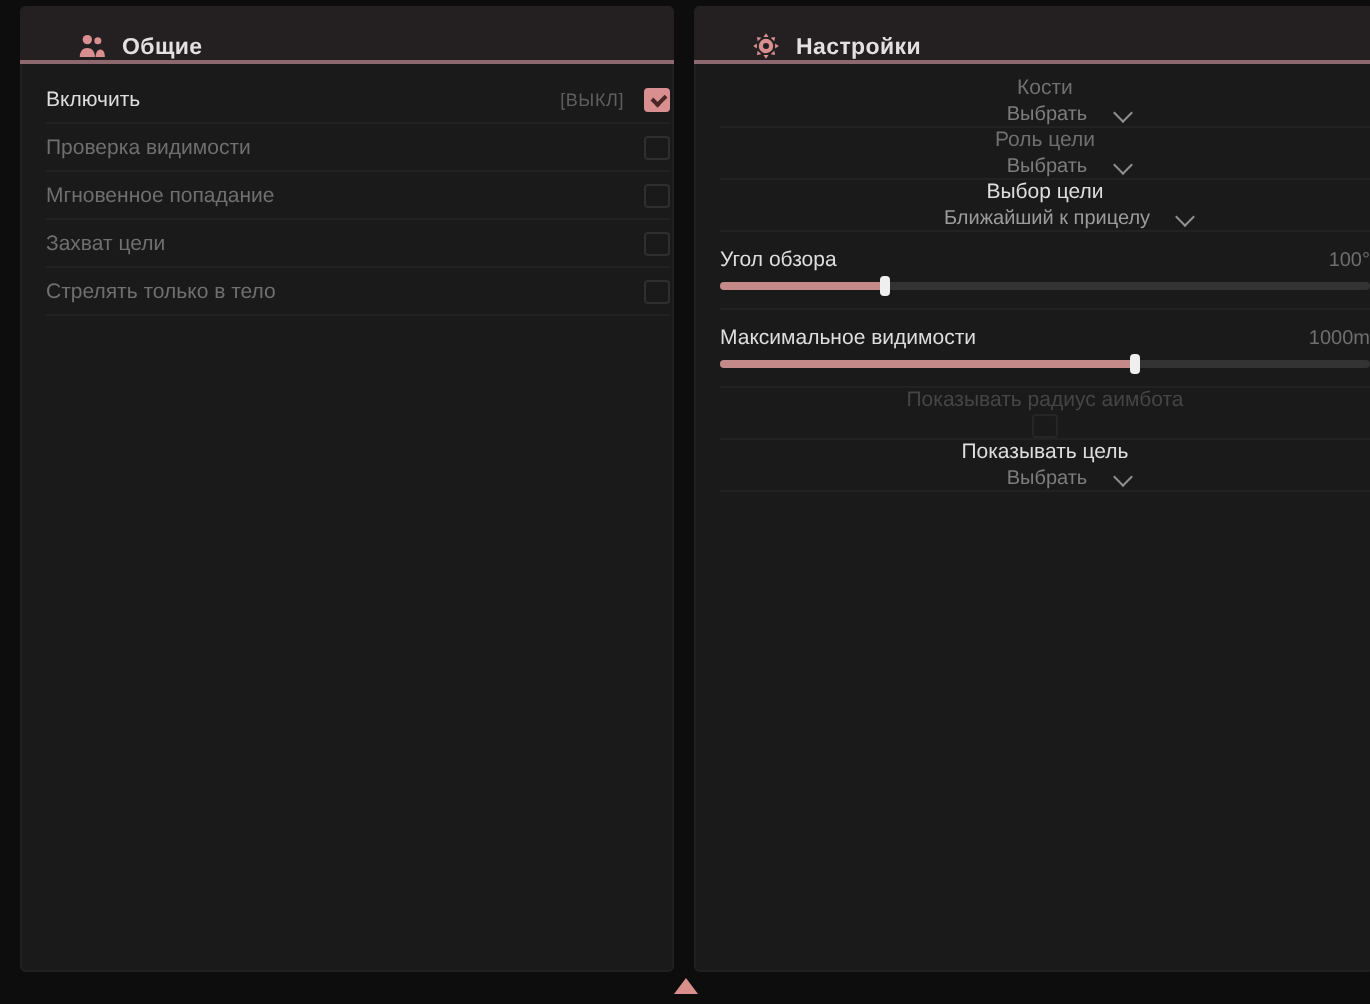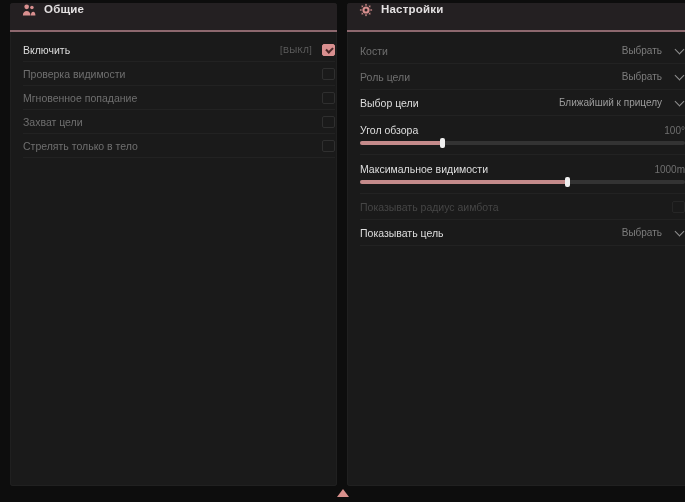--- a/index.html
+++ b/index.html
@@ -2,38 +2,38 @@
 <html><head>
 <meta charset="utf-8">
 <style>
   html,body{margin:0;padding:0;width:685px;height:502px;background:#0d0d0d;overflow:hidden;
     font-family:"Liberation Sans", sans-serif;}
   .panel{position:absolute;top:3px;height:483px;background:#1a1a1a;border-radius:3px;
     box-shadow:0 0 0 1px #202020 inset;}
   .panel.left{left:10px;width:327px;}
   .panel.right{left:347px;width:340px;}
   .panel-header{height:27px;background:#242022;border-radius:3px 3px 0 0;display:flex;
-    align-items:flex-start;gap:8px;padding:0 12px;border-bottom:2px solid #8d686e;}
+    align-items:flex-end;gap:8px;padding:0 29px;border-bottom:2px solid #8d686e;}
   .panel-title{color:#e3e0e1;font-size:11.5px;font-weight:bold;letter-spacing:.2px;}
   .panel-body{padding:6px 2px 0 13px;}
   .row{display:flex;align-items:center;justify-content:space-between;height:23px;
     border-bottom:1px solid #222222;}
   .row:last-child{border-bottom:1px solid #222222;}
   .lbl{font-size:10.5px;color:#6f6f6f;}
   .lbl.bright{color:#dedede;}
   .lbl.faint{color:#454545;}
   .right-side{display:flex;align-items:center;gap:10px;}
   .hotkey{font-size:9px;color:#5f5f5f;letter-spacing:.3px;}
   .checkbox{width:13px;height:12px;border-radius:2px;border:1px solid #2f2f2f;
     position:relative;box-sizing:border-box;background:transparent;}
   .checkbox.on{background:#d98f8f;border-color:#d98f8f;}
   .checkbox.on::after{content:"";position:absolute;left:2.5px;top:2.5px;width:5px;height:3px;
     border-left:2px solid #4a2727;border-bottom:2px solid #4a2727;transform:rotate(-45deg);}
   .checkbox.faint{border-color:#262626;}
-  .select-row{height:25px;}
+  .select-row{height:25px;flex-direction:column;}
   .sel-value{font-size:10px;color:#7d7d7d;margin-left:25px;}
   .sel-value.bright{color:#9c9c9c;}
   .chevron{width:6px;height:6px;border-right:1.5px solid #8f8f8f;border-bottom:1.5px solid #8f8f8f;
     transform:rotate(45deg);margin:-3px 2px 0 4px;}
   .slider-group{padding:3px 0 9px 0;border-bottom:1px solid #222222;}
   .slider-label-row{display:flex;align-items:flex-end;justify-content:space-between;height:17px;}
   .slider-value{font-size:10px;color:#6f6f6f;}
   .track{position:relative;margin-top:5px;height:4px;background:#333333;border-radius:2px;}
   .fill{position:relative;height:4px;background:#c48a8a;border-radius:2px;}
   .thumb{position:absolute;right:-2px;top:-3px;width:5px;height:10px;background:#efefef;

